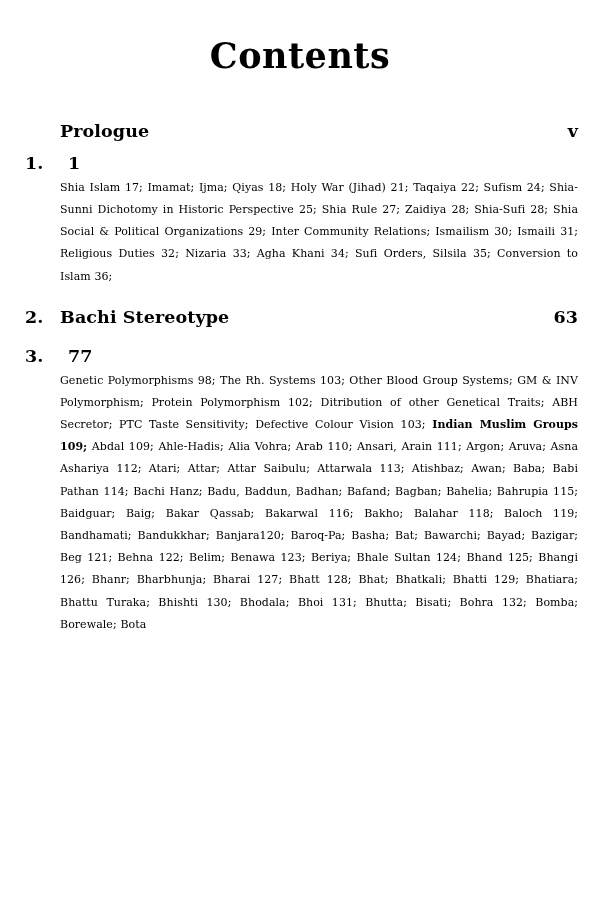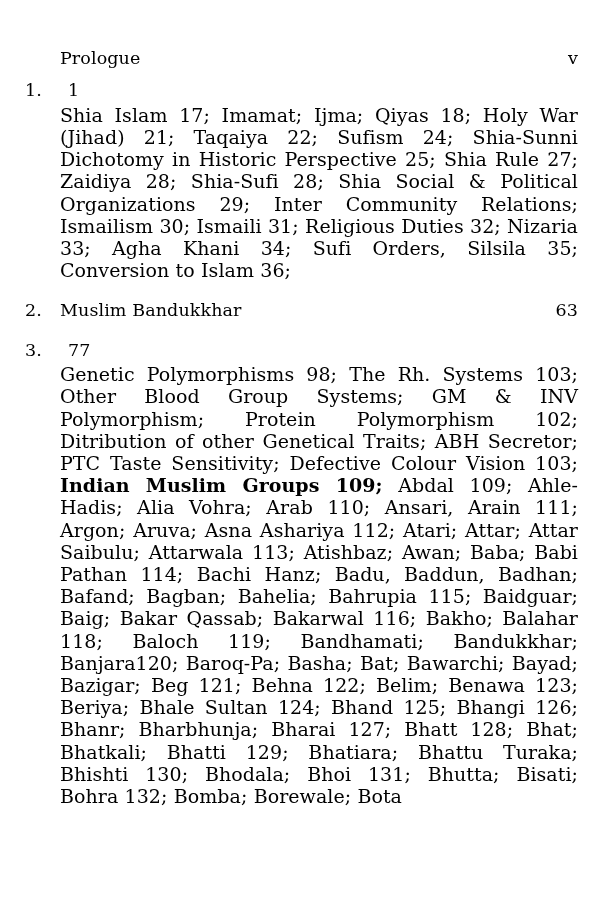--- a/index.html
+++ b/index.html
@@ -39,21 +39,21 @@
   .toc {
     margin-top: 47px;
     padding-left: 25px;
     padding-right: 22px;
   }
 
   
   .entry-head {
     display: flex;
     align-items: flex-start;
-    font-weight: 400;
+    font-weight: 700;
     font-size: 17.5px;
     line-height: 1.28;
     letter-spacing: 0.1px;
   }
   .entry-head .num {
     width: 35px;
     flex: 0 0 35px;
     text-align: left;
   }
   .entry-head .title {
@@ -70,41 +70,42 @@
   
   .entry-head.no-num .num {
     width: 35px;
     flex: 0 0 35px;
   }
 
   
   .entry-sub {
     margin-left: 35px;
     margin-top: 2px;
-    font-size: 19px;
+    font-size: 11px;
     line-height: 22.2px;
     text-align: justify;
     text-justify: inter-word;
     letter-spacing: 0.05px;
     word-spacing: 0.2px;
     hyphens: none;
   }
   .entry-sub b { font-weight: 700; }
 
   
   .entry { margin-bottom: 0; }
   .gap-prologue { height: 10px; }
   .gap-chapter  { height: 18px; }
   .gap-chapter-small { height: 17px; }
 </style>
 </head>
 <body>
 
 <div class="page">
 
+  <h1 class="contents-title">Contents</h1>
 
   <div class="toc">
 
     <div class="entry">
       <div class="entry-head no-num">
         <span class="num"></span>
         <span class="title">Prologue</span>
         <span class="pageno">v</span>
       </div>
     </div>
@@ -117,21 +118,21 @@
         <span class="pageno">1</span>
       </div>
       <div class="entry-sub">Shia Islam 17; Imamat; Ijma; Qiyas 18; Holy War (Jihad) 21; Taqaiya 22; Sufism 24; Shia-Sunni Dichotomy in Historic Perspective 25; Shia Rule 27; Zaidiya 28; Shia-Sufi 28; Shia Social &amp; Political Organizations 29; Inter Community Relations; Ismailism 30; Ismaili 31; Religious Duties 32; Nizaria 33; Agha Khani 34; Sufi Orders, Silsila 35; Conversion to Islam 36;</div>
     </div>
 
     <div class="gap-chapter"></div>
 
     <div class="entry">
       <div class="entry-head">
         <span class="num">2.</span>
-        <span class="title">Muslim Bandukkhar</span>
+        <span class="title">Bachi Stereotype</span>
         <span class="pageno">63</span>
       </div>
     </div>
 
     <div class="gap-chapter-small"></div>
 
     <div class="entry">
       <div class="entry-head">
         <span class="num">3.</span>
         <span class="pageno">77</span>

